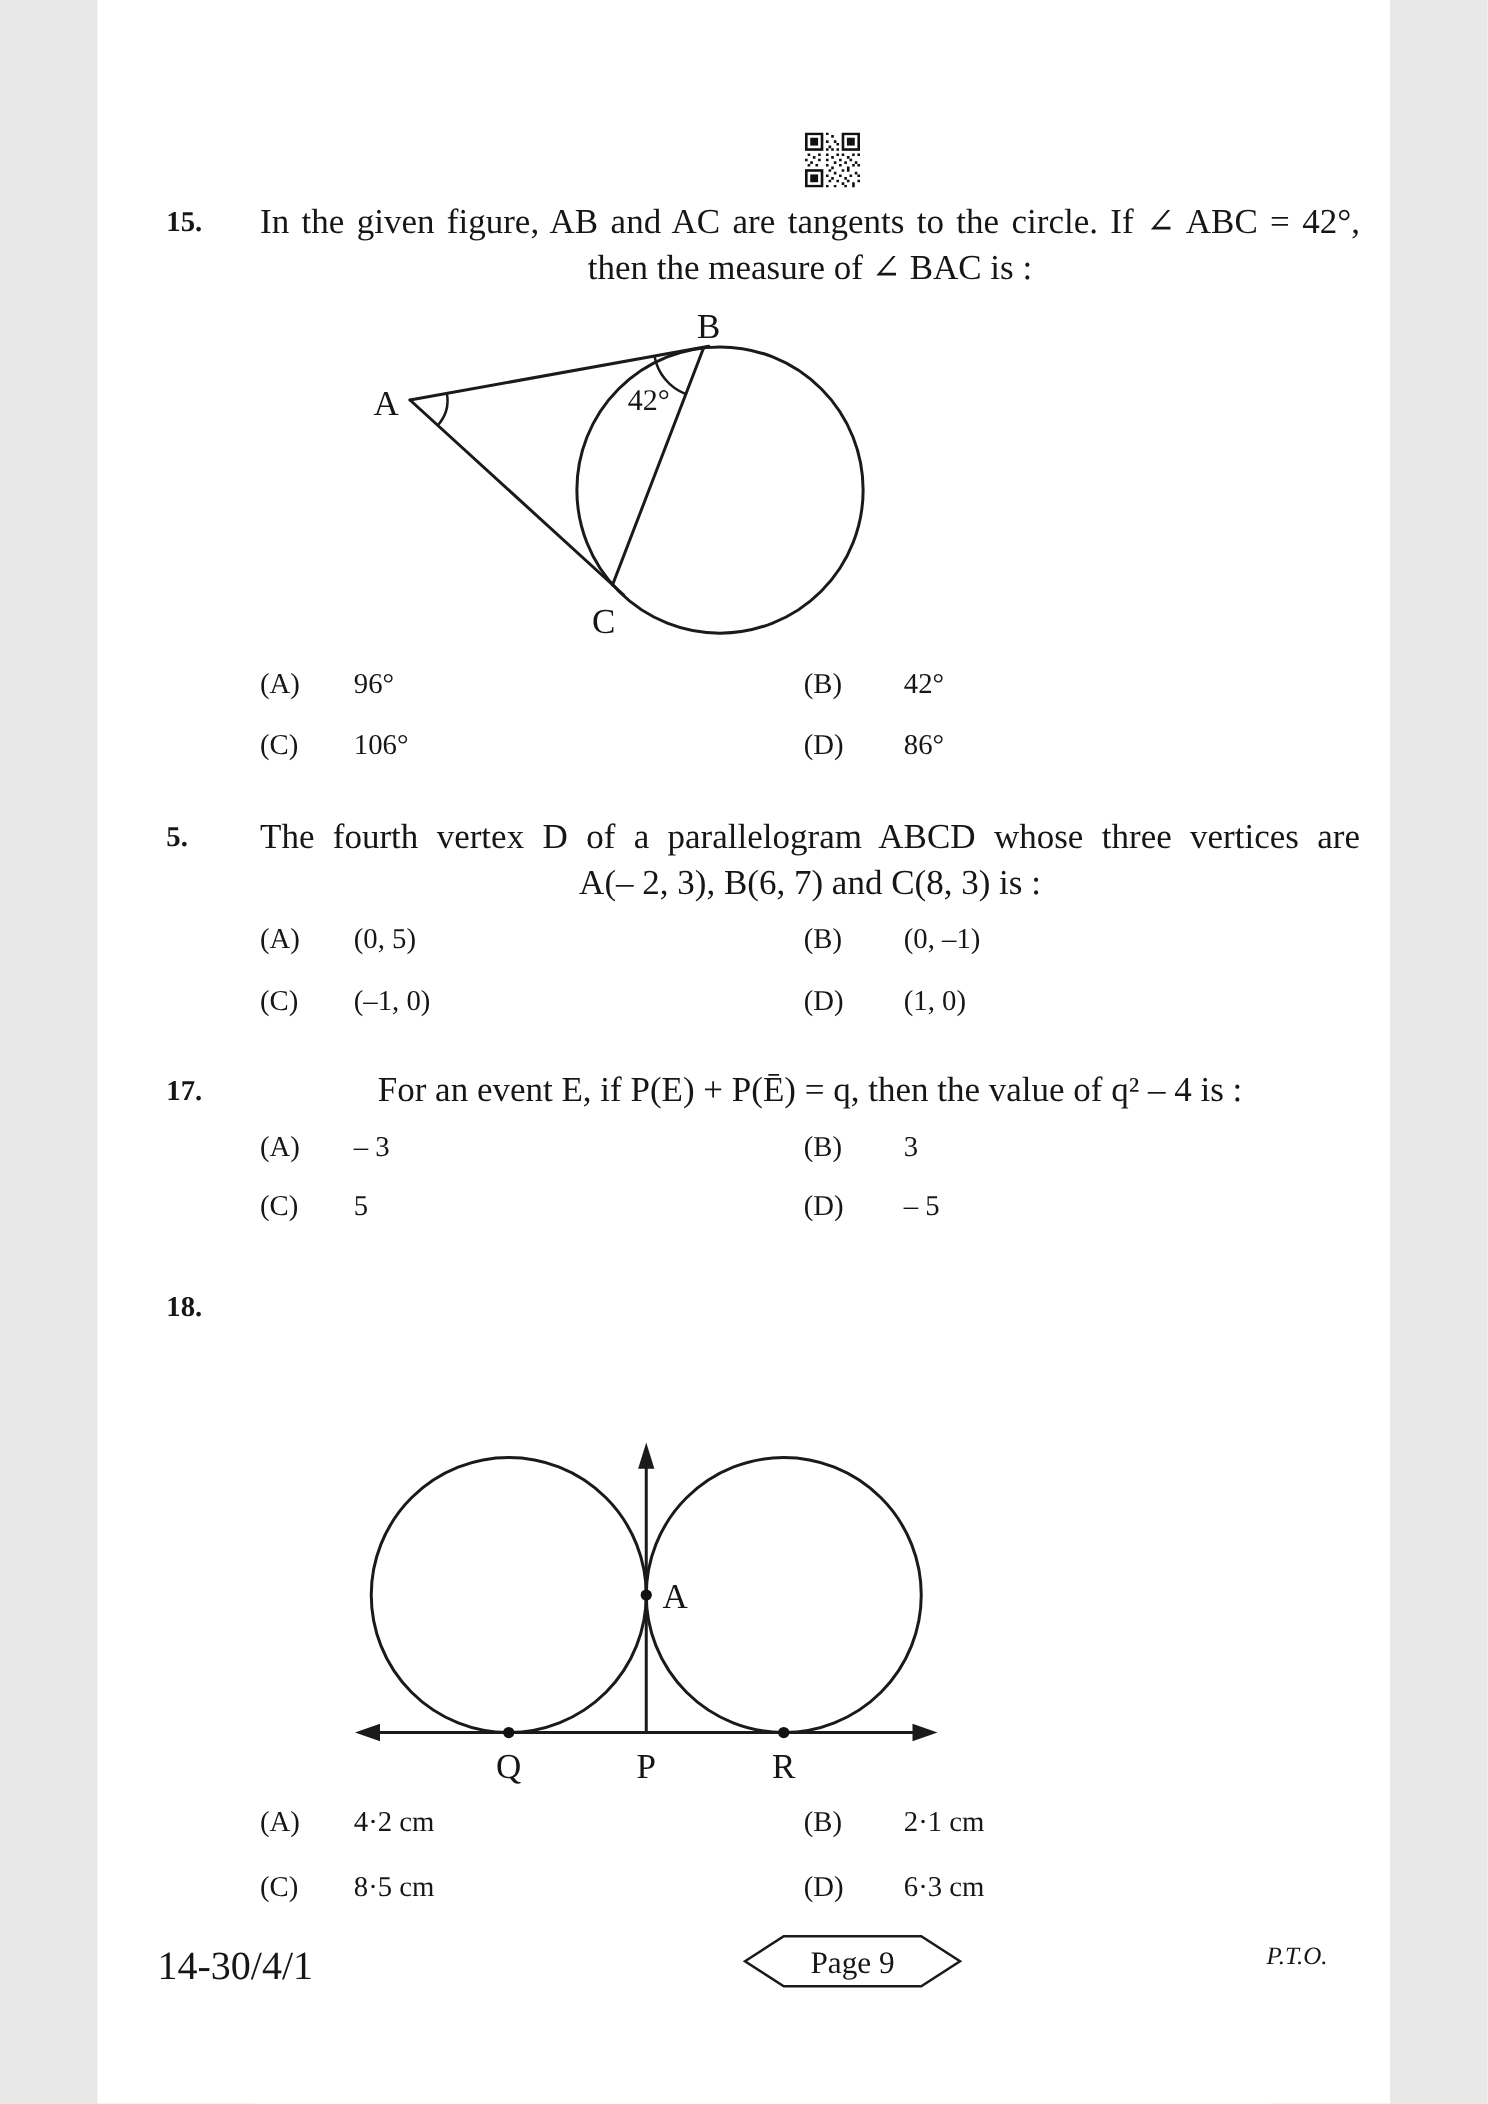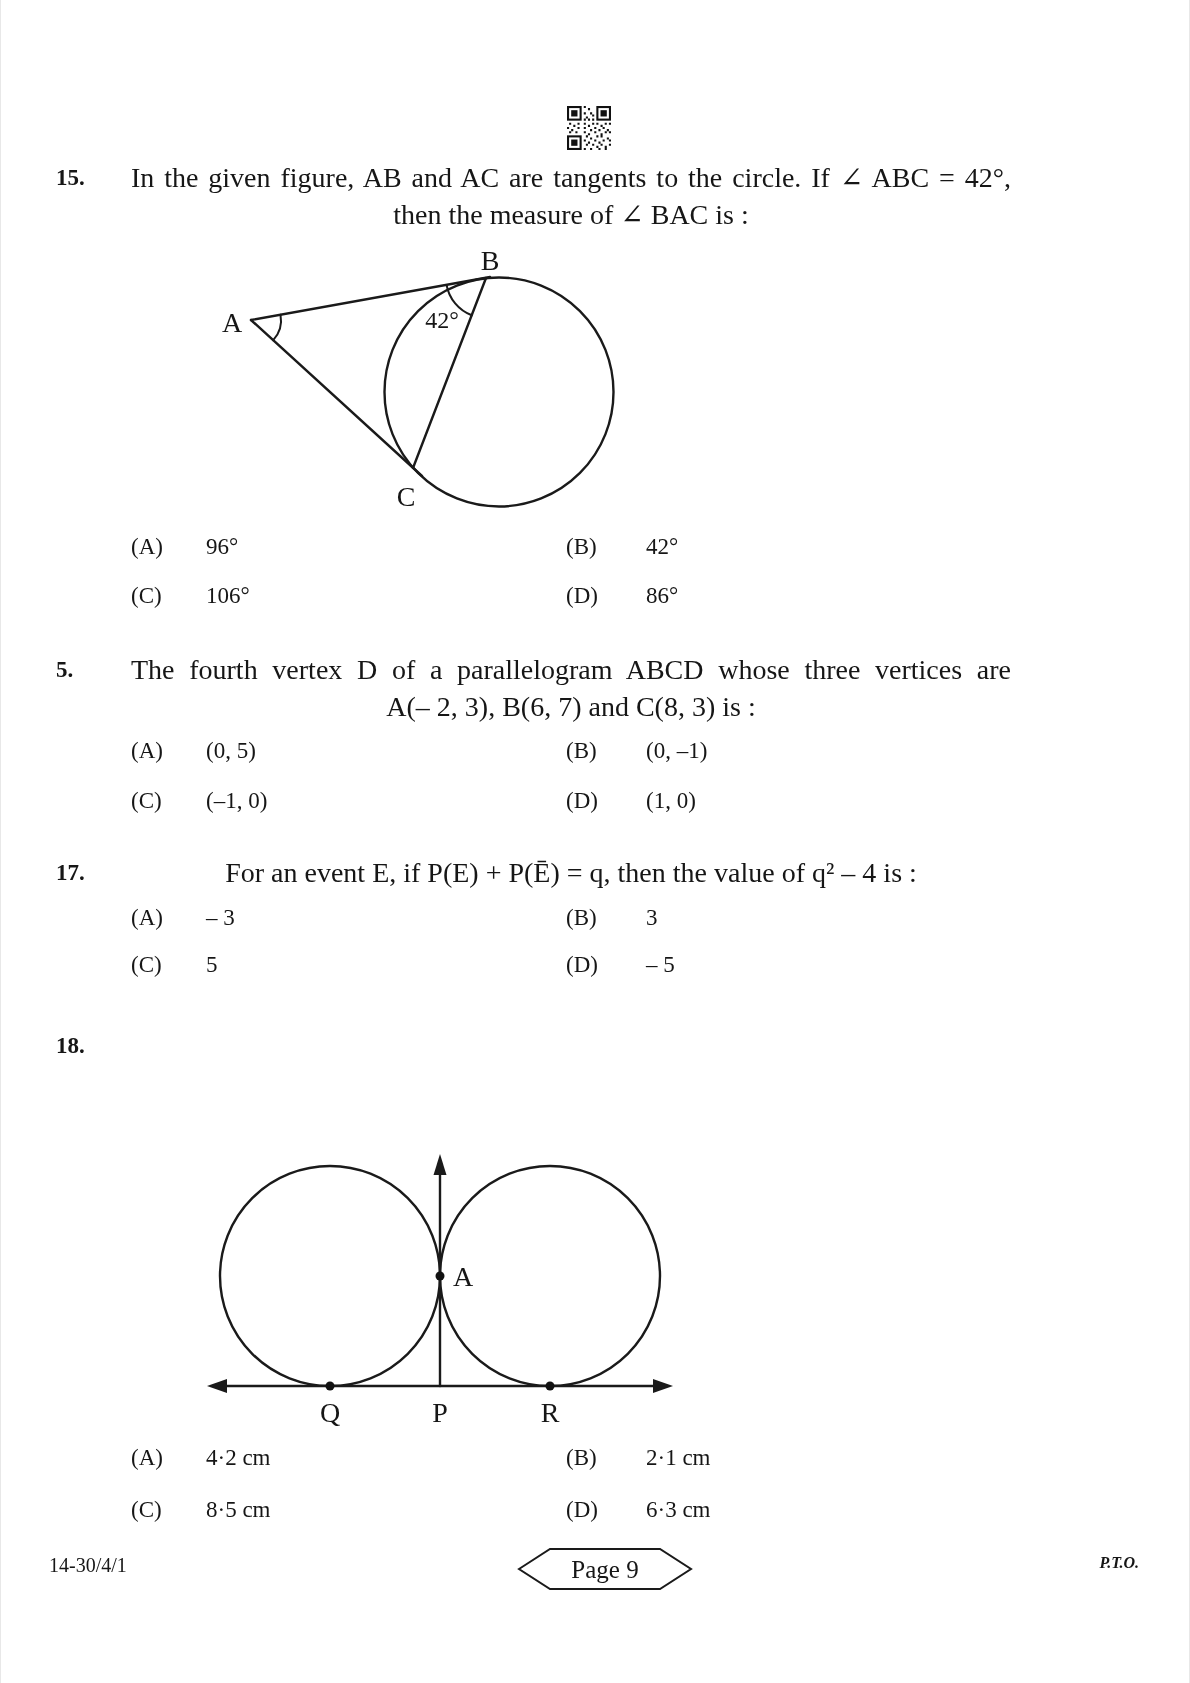--- a/index.html
+++ b/index.html
@@ -1,36 +1,36 @@
 <!DOCTYPE html>
 <html><head>
 <meta charset="utf-8">
 <style>
   html,body{margin:0;padding:0;background:#e8e8e8;}
   .page{
-    position:relative;width:1188px;height:1683px;background:#ffffff;
+    position:relative;width:1034px;height:1683px;background:#ffffff;
     font-family:"Liberation Serif","DejaVu Serif",serif;color:#161616;
     margin:0 auto;overflow:hidden;
   }
   .qnum{position:absolute;left:55px;font-size:23px;font-weight:bold;line-height:36.5px;}
   .qtext{position:absolute;left:130px;width:880px;font-size:28px;line-height:36.5px;}
   .jline{text-align:justify;text-align-last:justify;}
   .lline{text-align:center;}
   .orow{position:absolute;left:0;width:1190px;height:34px;font-size:23px;line-height:30px;}
   .ol,.ov{position:absolute;top:0;}
   .c1l{left:130px}.c1v{left:205px}.c2l{left:565px}.c2v{left:645px}
   .fig{position:absolute;}
   .st{fill:none;stroke:#1a1a1a;stroke-width:2.4;stroke-linecap:round;}
   .thin{fill:none;stroke:#1a1a1a;stroke-width:2;stroke-linecap:round;}
   .dot{fill:#111;stroke:none;}
   .arrow{fill:#1a1a1a;stroke:none;}
   .flabel{font-family:"Liberation Serif","DejaVu Serif",serif;font-size:28px;fill:#161616;}
   .alabel{font-family:"Liberation Serif","DejaVu Serif",serif;font-size:24px;fill:#161616;}
-  .footer-code{position:absolute;font-size:20px;}
-  .footer-pto{position:absolute;font-size:16px;font-style:italic;font-weight:bold;}
+  .footer-code{position:absolute;font-size:32px;}
+  .footer-pto{position:absolute;font-size:20px;font-style:italic;font-weight:normal;}
   .badge-text{font-family:"Liberation Serif","DejaVu Serif",serif;font-size:25px;fill:#161616;}
   .qr{position:absolute;left:566px;top:106px;}
 </style>
 </head>
 <body>
 
 <div class="page">
 
   <svg class="qr" width="44" height="44" viewBox="0 0 21 21">
     <rect x="0" y="0" width="21" height="21" fill="#fff"></rect>

